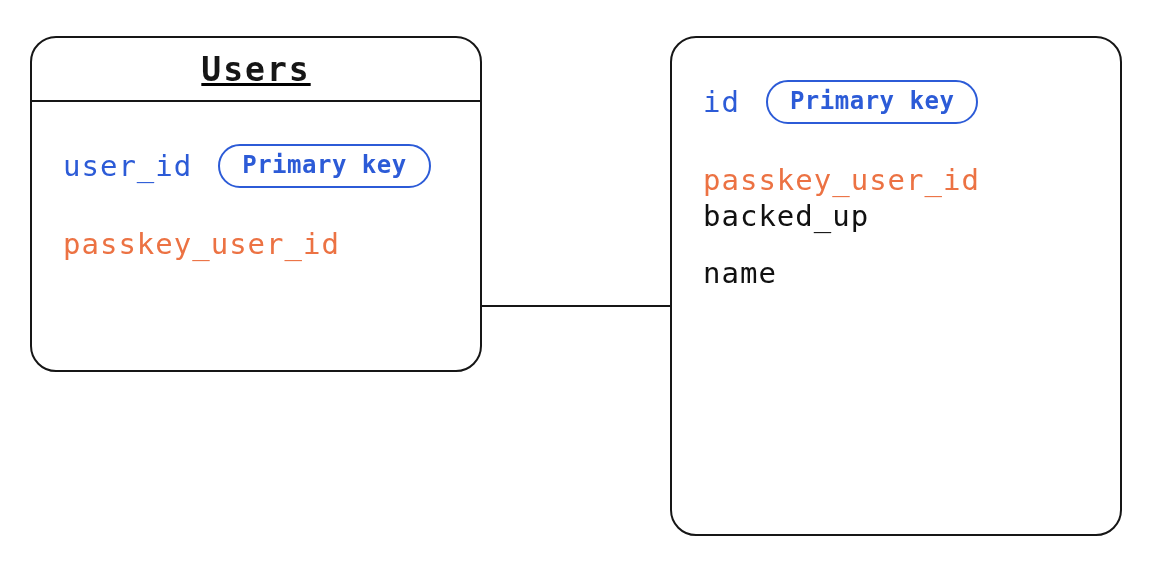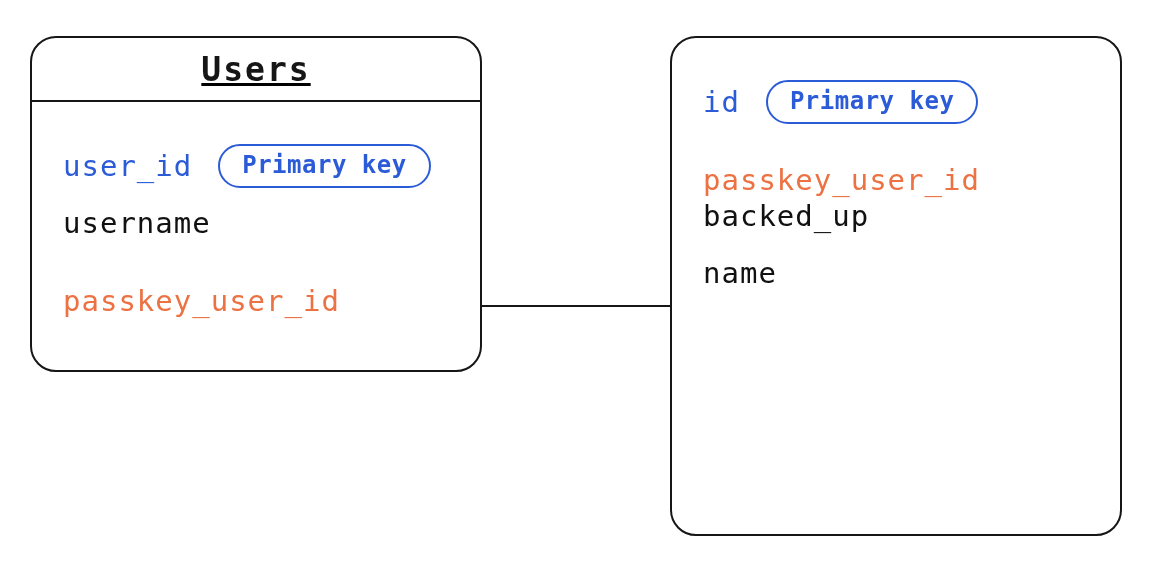--- a/index.html
+++ b/index.html
@@ -76,23 +76,20 @@
   <div class="entity users">
     <div class="entity-header">
       <span class="entity-title">Users</span>
     </div>
     <div class="fields">
       <div class="field">
         <span class="field-name" data-color="blue">user_id</span>
         <span class="badge">Primary key</span>
       </div>
       <div class="field">
-        <span class="field-name" data-color="black">username</span>
-      </div>
-      <div class="field">
         <span class="field-name" data-color="orange">passkey_user_id</span>
       </div>
     </div>
   </div>
 
   <div class="entity pkeys">
     <div class="fields">
       <div class="field">
         <span class="field-name" data-color="blue">id</span>
         <span class="badge">Primary key</span>

